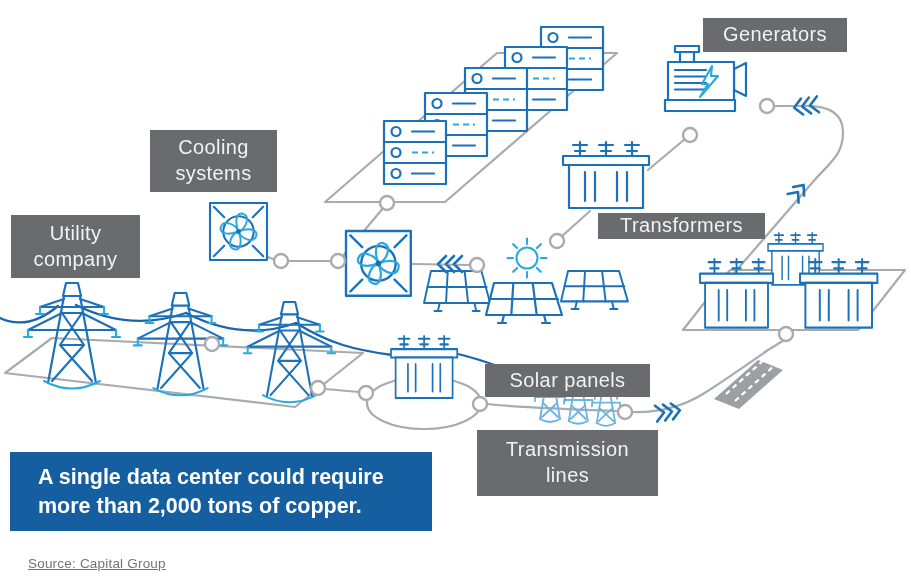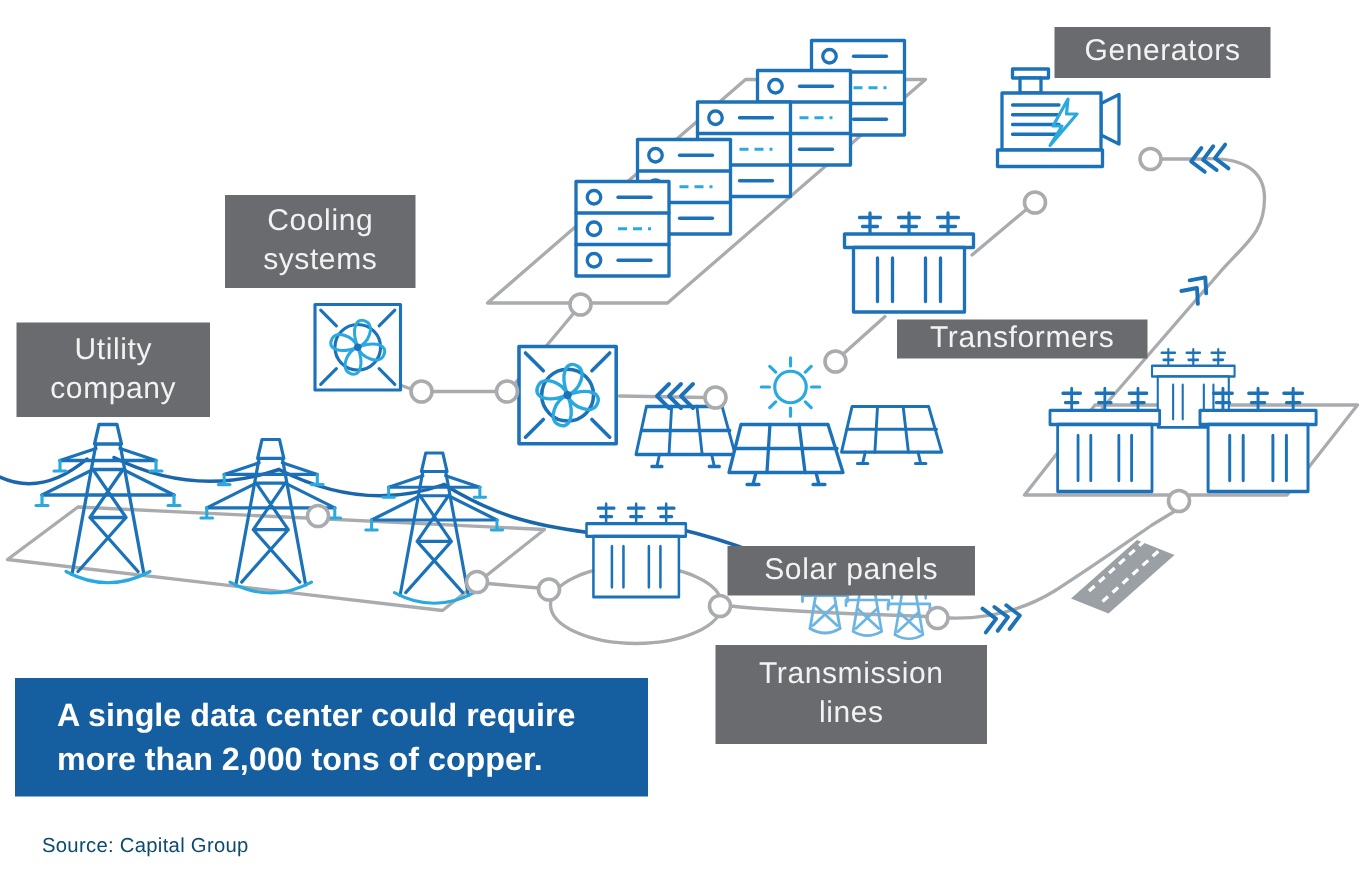--- a/index.html
+++ b/index.html
@@ -35,21 +35,21 @@
   #lbl-transmission{left:477px;top:430px;width:181px;height:66px;padding:0 8px;box-sizing:border-box;}
   
   #callout{
     position:absolute;left:10px;top:452px;width:422px;height:79px;
     background:#155fa0;color:#ffffff;display:flex;align-items:center;
     font-size:21.5px;font-weight:bold;line-height:1.33;
     padding-left:28px;padding-right:32px;box-sizing:border-box;
   }
   
   #source{
-    position:absolute;left:28px;top:556px;font-size:13.5px;color:#0c4a6e;letter-spacing:.2px;
+    position:absolute;left:28px;top:556px;font-size:13.5px;color:#737373;letter-spacing:.2px;text-decoration:underline;
   }
 </style>
 </head>
 <body>
 
 <div id="stage">
 
   <svg id="diagram-svg" width="911" height="581" viewBox="0 0 911 581" xmlns="http://www.w3.org/2000/svg">
 
     <defs>

